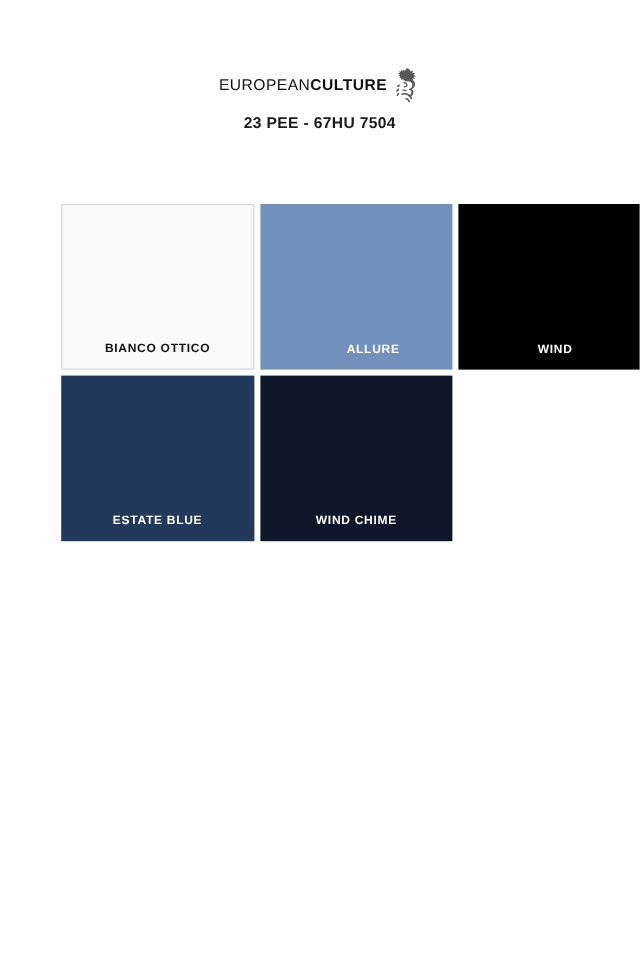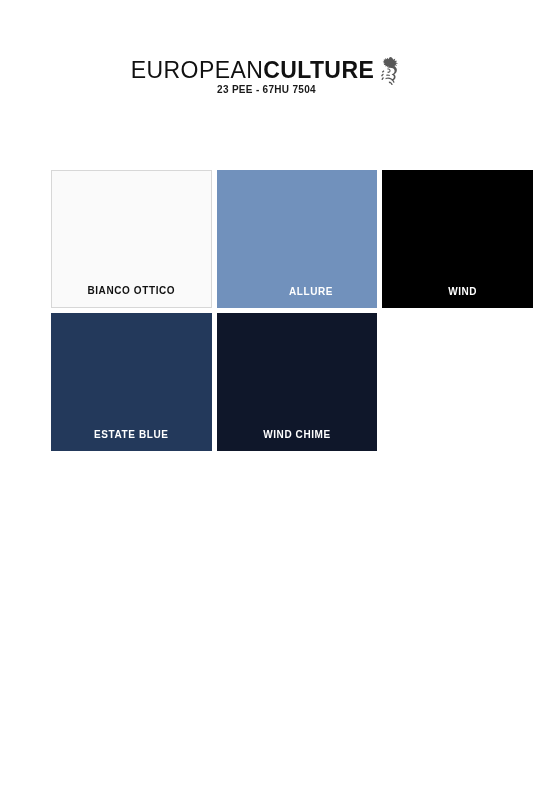--- a/index.html
+++ b/index.html
@@ -33,21 +33,21 @@
 
   .brand-row {
     display: flex;
     align-items: center;
     justify-content: center;
     gap: 6px;
     height: 28px;
   }
 
   .wordmark {
-    font-size: 23px;
+    font-size: 13px;
     line-height: 1;
     color: #111111;
     letter-spacing: 0.4px;
     white-space: nowrap;
   }
   .wordmark .w-light {
     font-weight: 400;
   }
   .wordmark .w-bold {
     font-weight: 700;
@@ -55,21 +55,22 @@
 
   .crest {
     display: block;
     width: 22px;
     height: 30px;
     margin-top: 1px;
     opacity: 0.86;
   }
 
   .subtitle {
-    font-size: 10px;
+    margin-top: 11px;
+    font-size: 13px;
     font-weight: 700;
     letter-spacing: 0.3px;
     color: #1a1a1a;
   }
 
   
   .grid {
     position: absolute;
     left: 51px;
     top: 170px;

